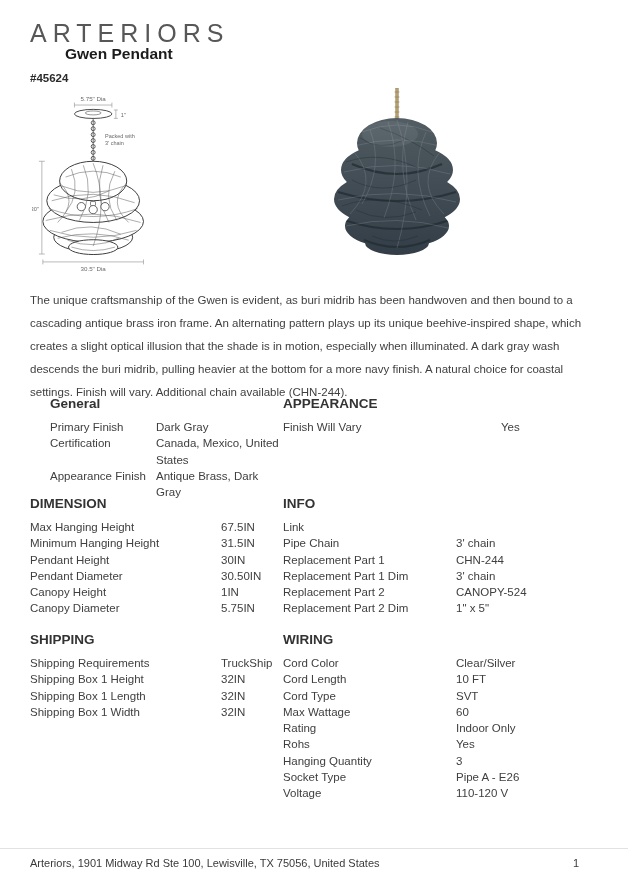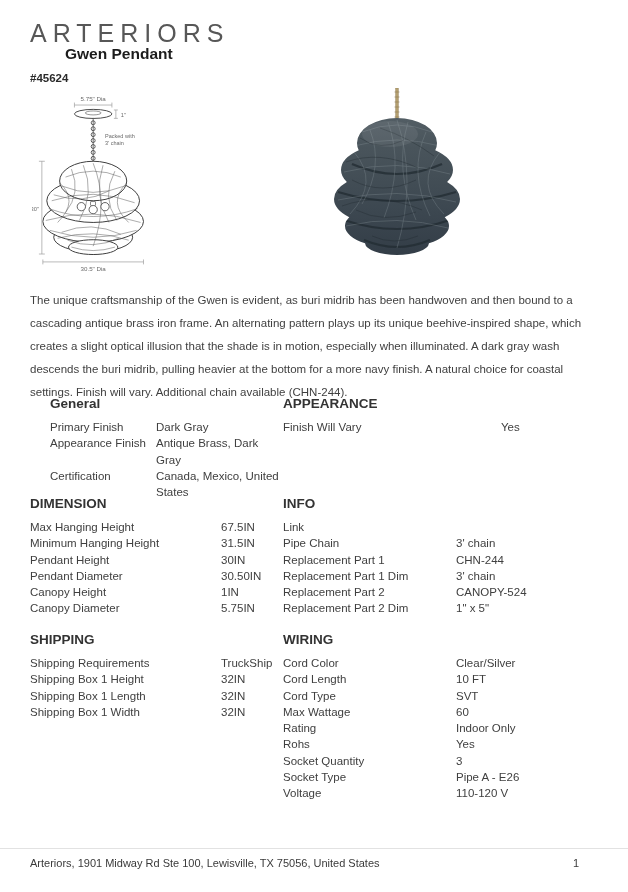--- a/index.html
+++ b/index.html
@@ -170,27 +170,27 @@
   <p class="description">The unique craftsmanship of the Gwen is evident, as buri midrib has been handwoven and then bound to a cascading antique brass iron frame. An alternating pattern plays up its unique beehive-inspired shape, which creates a slight optical illusion that the shade is in motion, especially when illuminated. A dark gray wash descends the buri midrib, pulling heavier at the bottom for a more navy finish. A natural choice for coastal settings. Finish will vary. Additional chain available (CHN-244).</p>
 
   <div class="spec-section" id="sec-general">
     <h3 class="spec-title">General</h3>
     <div class="spec-rows">
         <div class="spec-row">
           <div class="spec-label">Primary Finish</div>
           <div class="spec-value">Dark Gray</div>
         </div>
         <div class="spec-row">
+          <div class="spec-label">Certification</div>
+          <div class="spec-value">Canada, Mexico, United States</div>
+        </div>
+        <div class="spec-row">
           <div class="spec-label">Appearance Finish</div>
           <div class="spec-value">Antique Brass, Dark Gray</div>
         </div>
-        <div class="spec-row">
-          <div class="spec-label">Certification</div>
-          <div class="spec-value">Canada, Mexico, United States</div>
-        </div>
       </div>
   </div>
 
   <div class="spec-section right" id="sec-appearance">
     <h3 class="spec-title">APPEARANCE</h3>
     <div class="spec-rows">
         <div class="spec-row">
           <div class="spec-label">Finish Will Vary</div>
           <div class="spec-value">Yes</div>
         </div>
@@ -299,21 +299,21 @@
         </div>
         <div class="spec-row">
           <div class="spec-label">Rating</div>
           <div class="spec-value">Indoor Only</div>
         </div>
         <div class="spec-row">
           <div class="spec-label">Rohs</div>
           <div class="spec-value">Yes</div>
         </div>
         <div class="spec-row">
-          <div class="spec-label">Socket Quantity</div>
+          <div class="spec-label">Hanging Quantity</div>
           <div class="spec-value">3</div>
         </div>
         <div class="spec-row">
           <div class="spec-label">Socket Type</div>
           <div class="spec-value">Pipe A - E26</div>
         </div>
         <div class="spec-row">
           <div class="spec-label">Voltage</div>
           <div class="spec-value">110-120 V</div>
         </div>

